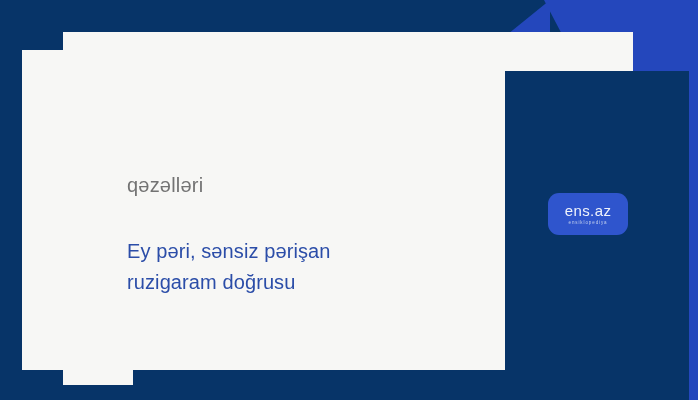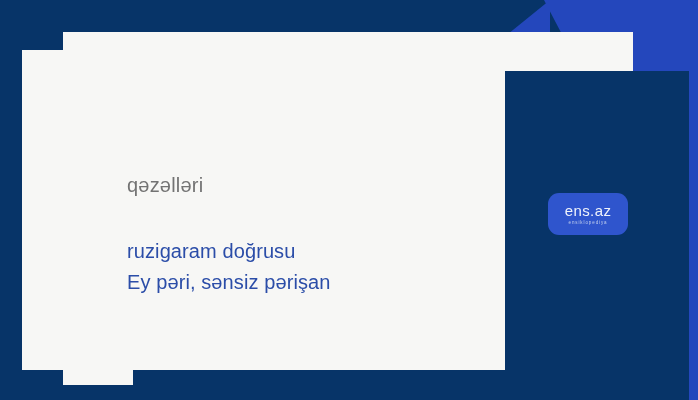--- a/index.html
+++ b/index.html
@@ -88,22 +88,22 @@
   <div class="diag-bottom"></div>
 
   <div class="frame-outer">
     <div class="frame-inner"></div>
   </div>
 
   <div class="card">
     <div class="text-block">
       <div class="subtitle">qəzəlləri</div>
       <div class="poem">
+        <div>Ey pəri, sənsiz pərişan</div>
         <div>ruzigaram doğrusu</div>
-        <div>Ey pəri, sənsiz pərişan</div>
       </div>
     </div>
   </div>
 
   <div class="logo-badge">
     <div class="logo-word">ens.az</div>
     <div class="logo-tag">ensiklopediya</div>
   </div>
 
 </div>

